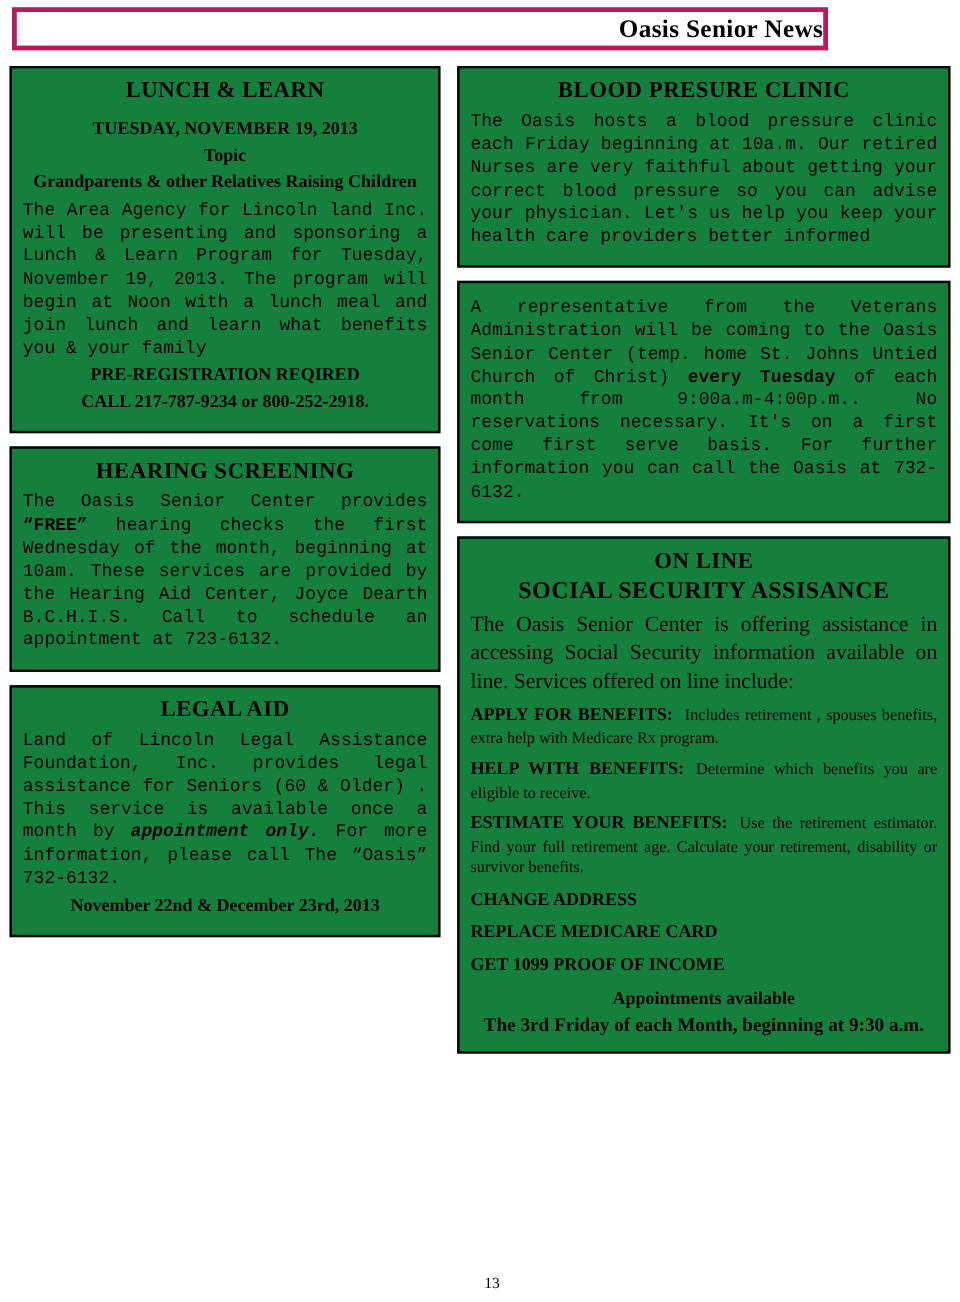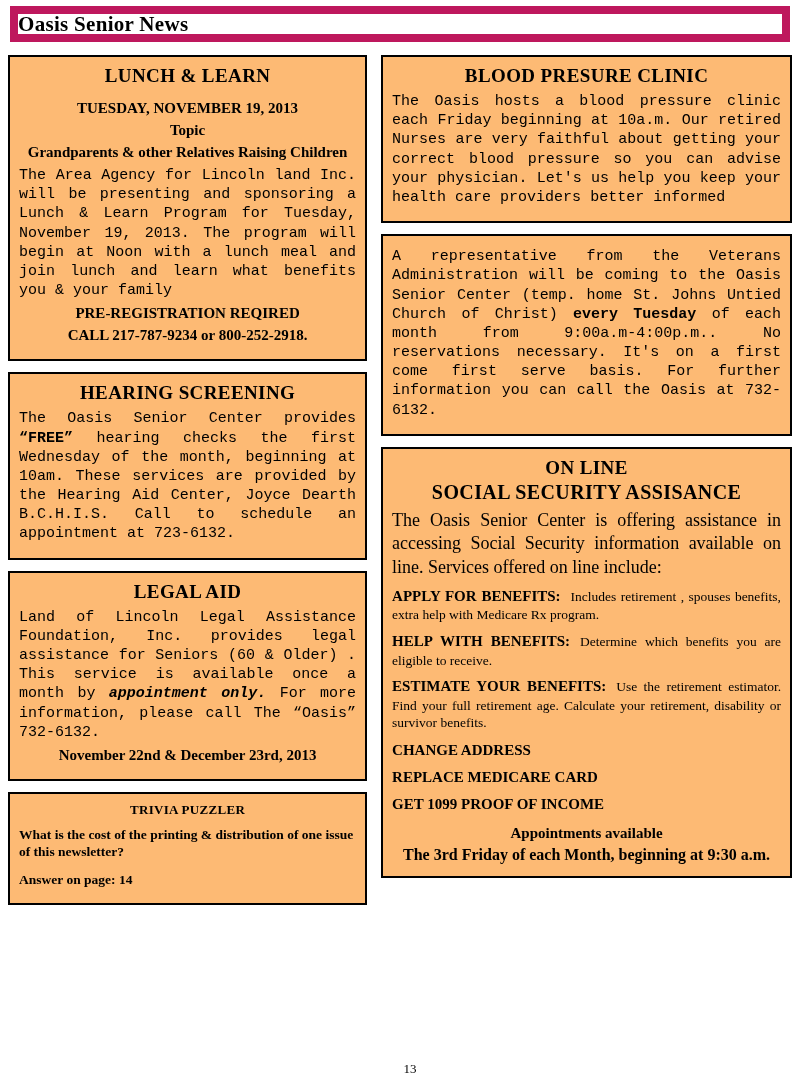--- a/index.html
+++ b/index.html
@@ -8,43 +8,43 @@
     width: 800px;
     height: 1085px;
     position: relative;
     font-family: "Liberation Serif", serif;
     color: #000;
     overflow: hidden;
   }
   .page-header {
     position: absolute;
     left: 10px; top: 6px;
-    width: 780px; height: 36px;
-    border: 8px solid #be185d;
-    display: flex; align-items: center; justify-content: flex-start;
+    width: 680px; height: 36px;
+    border: 4px solid #be185d;
+    display: flex; align-items: center; justify-content: flex-end;
   }
   .page-header h1 {
     font-size: 21px;
     font-weight: bold;
     letter-spacing: 0.3px;
   }
   .columns {
     position: absolute;
     left: 8px; top: 55px;
     width: 784px;
     display: flex;
     gap: 14px;
     align-items: flex-start;
   }
   .col { display: flex; flex-direction: column; gap: 11px; }
   .col-left  { width: 388px; }
   .col-right { width: 444px; }
   .box {
     border: 2px solid #000;
-    background: #fdba74;
+    background: #15803d;
     padding: 6px 9px 10px 9px;
     width: 100%;
   }
   .box h2 {
     text-align: center;
     font-size: 19px;
     font-weight: bold;
     letter-spacing: 0.4px;
     margin: 2px 0 5px 0;
   }
@@ -146,25 +146,20 @@
         <h2>HEARING SCREENING</h2>
         <p class="body-text"><span>The Oasis Senior Center provides </span><span class="b">“FREE”</span><span> hearing checks the first Wednesday of the month, beginning at 10am. These services are provided by the Hearing Aid Center, Joyce Dearth B.C.H.I.S.  Call to  schedule an appointment at 723-6132.</span></p>
       </section>
 
       <section class="box">
         <h2>LEGAL AID</h2>
         <p class="body-text"><span>Land of Lincoln Legal Assistance Foundation, Inc. provides legal assistance for Seniors (60 &amp; Older) . This service is available once a month by </span><span class="bi">appointment only.</span><span> For more information, please call The “Oasis” 732-6132.</span></p>
         <p class="center-bold">November 22nd &amp; December 23rd, 2013</p>
       </section>
 
-      <section class="box">
-        <h2 class="small">TRIVIA PUZZLER</h2>
-        <p class="trivia-q">What is the cost of the printing &amp; distribution of one issue of this newsletter?</p>
-        <p class="trivia-a">Answer on page: 14</p>
-      </section>
 
     </div>
 
     <div class="col col-right">
 
       <section class="box">
         <h2>BLOOD PRESURE CLINIC</h2>
         <p class="body-text">The Oasis hosts a blood pressure clinic each Friday beginning at 10a.m.  Our retired Nurses are very faithful about getting your correct blood pressure so you can advise your physician.  Let's us help you keep your health care providers better informed</p>
       </section>
 

